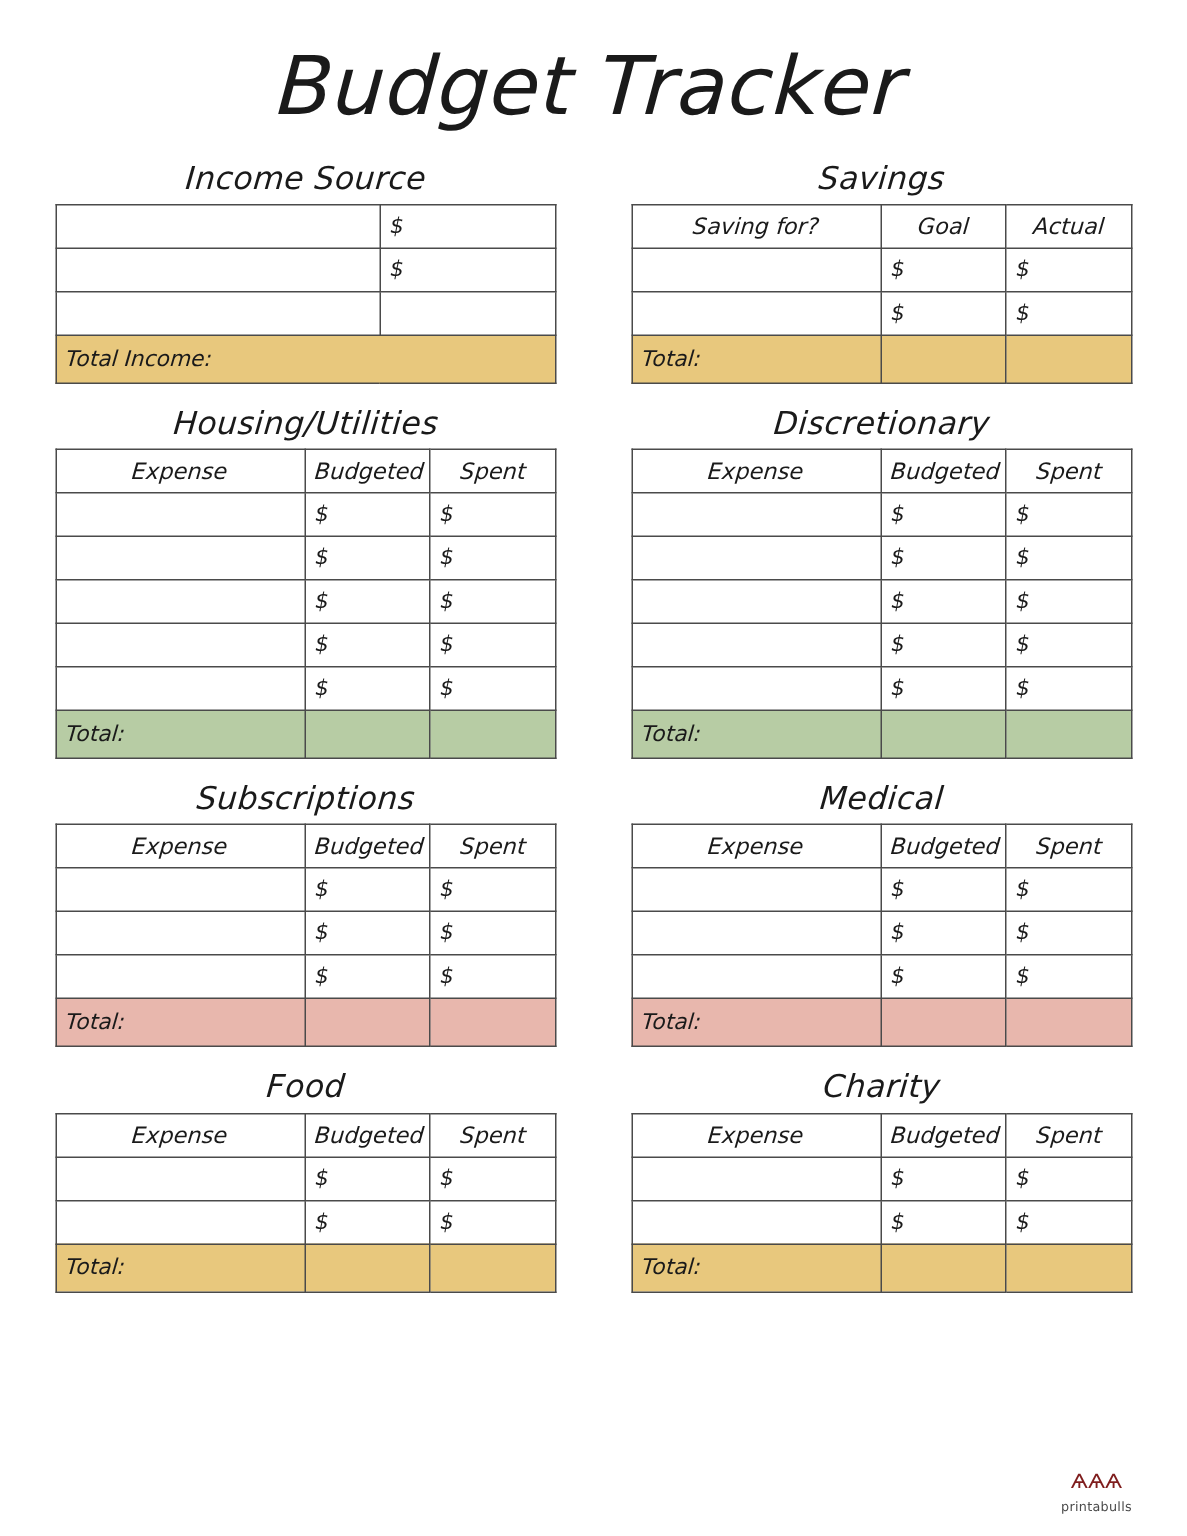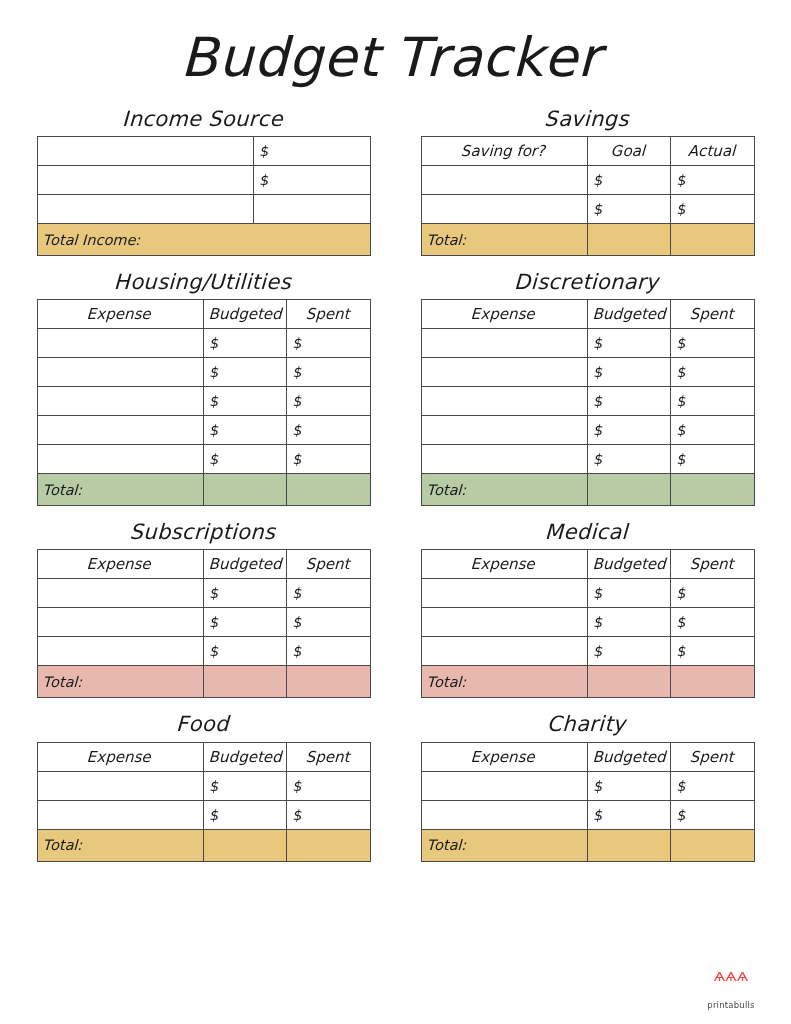--- a/index.html
+++ b/index.html
@@ -120,27 +120,27 @@
     position: absolute;
     right: 22px;
     bottom: 14px;
     text-align: center;
     width: 76px;
   }
   .footer-logo .bulls {
     font-size: 13px;
     line-height: 11px;
     letter-spacing: 0px;
-    color: #ef4444;
+    color: #7f1d1d;
   }
   .footer-logo .brand {
     font-size: 8.5px;
     letter-spacing: 0.2px;
     color: #4a4a4a;
-    margin-top: 18px;
+    margin-top: 6px;
   }
 </style>
 </head>
 <body>
 
 <div class="page">
 
   <h1 class="title">Budget Tracker</h1>
 
   <div class="grid" id="sections-grid">

